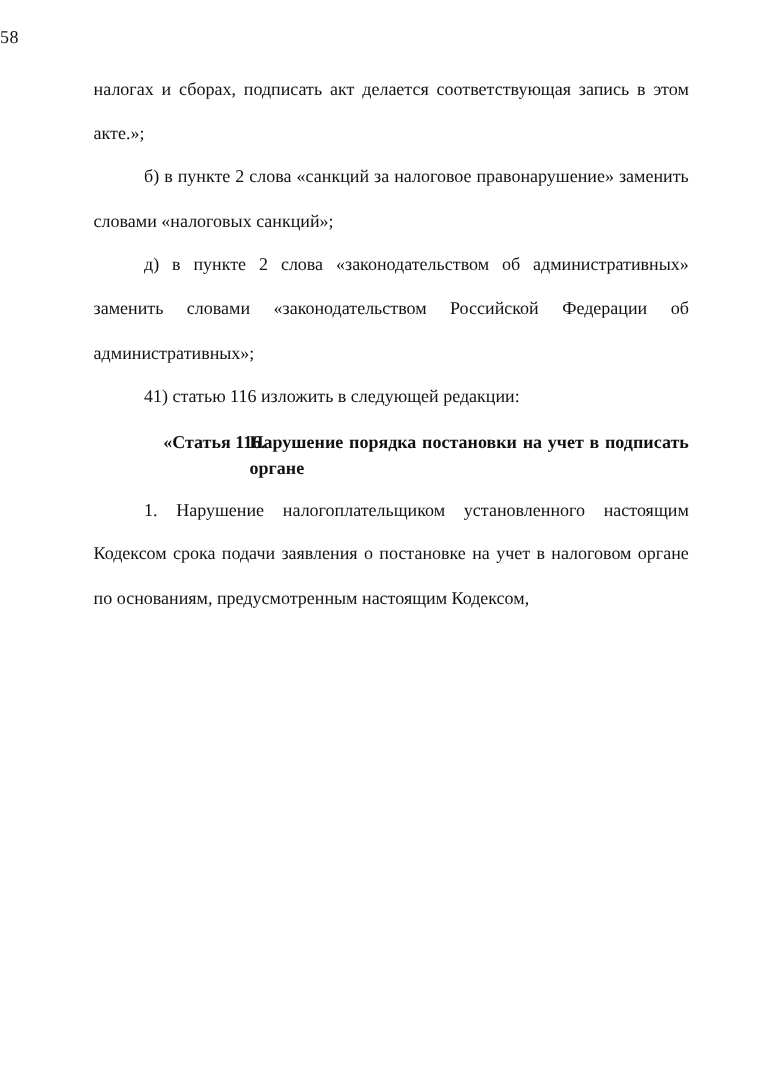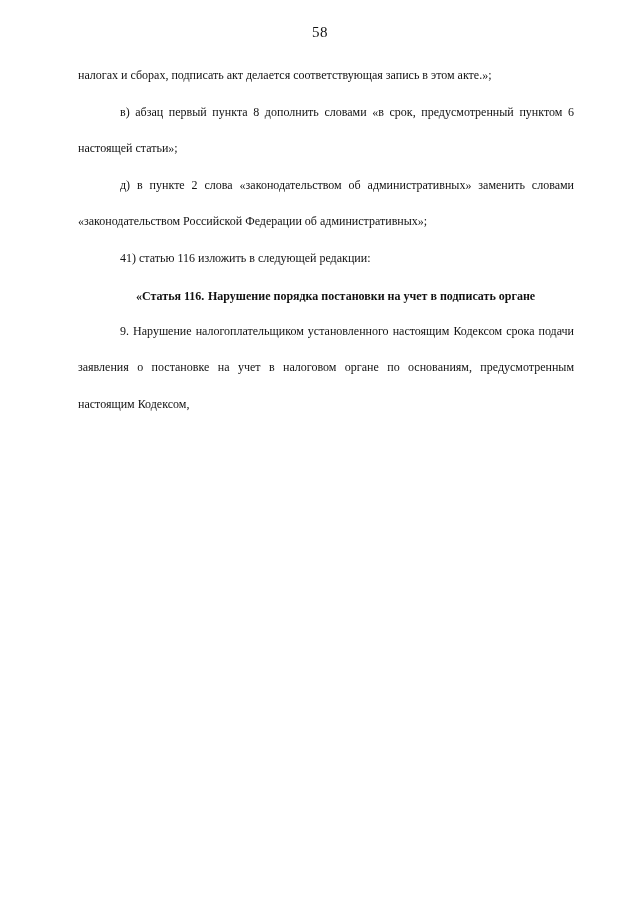--- a/index.html
+++ b/index.html
@@ -16,28 +16,27 @@
   .sheet {
     position: relative;
     width: 640px;
     height: 905px;
     background: #ffffff;
     box-sizing: border-box;
     padding-top: 24px;
     overflow: hidden;
   }
   .page-number {
-    text-align: center;
     font-size: 15px;
     letter-spacing: 0.5px;
     margin-bottom: 16px;
   }
   .content {
     margin: 0 66px 0 78px;
-    font-size: 12px;
+    font-size: 15px;
     line-height: 36.6px;
     text-align: justify;
   }
   p.para {
     margin: 0;
   }
   p.indent {
     text-indent: 42px;
   }
   p.heading {
@@ -57,29 +56,29 @@
 </style>
 </head>
 <body>
 
 <div class="sheet">
   <div class="page-number">58</div>
 
   <div class="content">
     <p class="para">налогах и сборах, подписать акт делается соответствующая запись в этом акте.»;</p>
 
+    <p class="para indent">б) в пункте 2 слова «санкций за налоговое правонарушение» заменить словами «налоговых санкций»;</p>
 
-    <p class="para indent">в) абзац первый пункта 8 дополнить словами «в срок, предусмотренный пунктом 6 настоящей статьи»;</p>
 
 
     <p class="para indent">д) в пункте 2 слова «законодательством об административных» заменить словами «законодательством Российской Федерации об административных»;</p>
 
 
     <p class="para indent">41) статью 116 изложить в следующей редакции:</p>
 
     <p class="heading">
       <span class="heading-label">«Статья 116.</span>
       <span>Нарушение порядка постановки на учет в подписать органе</span>
     </p>
 
-    <p class="para indent">9. Нарушение налогоплательщиком установленного настоящим Кодексом срока подачи заявления о постановке на учет в налоговом органе по основаниям, предусмотренным настоящим Кодексом,</p>
+    <p class="para indent">1. Нарушение налогоплательщиком установленного настоящим Кодексом срока подачи заявления о постановке на учет в налоговом органе по основаниям, предусмотренным настоящим Кодексом,</p>
   </div>
 </div>
 
 </body></html>

